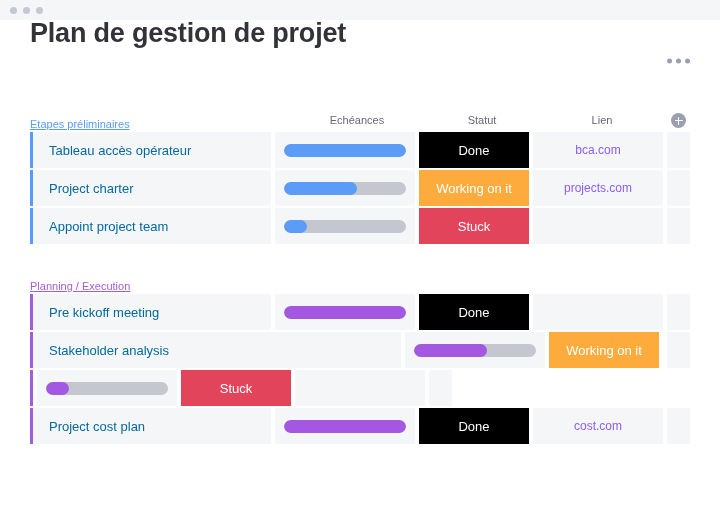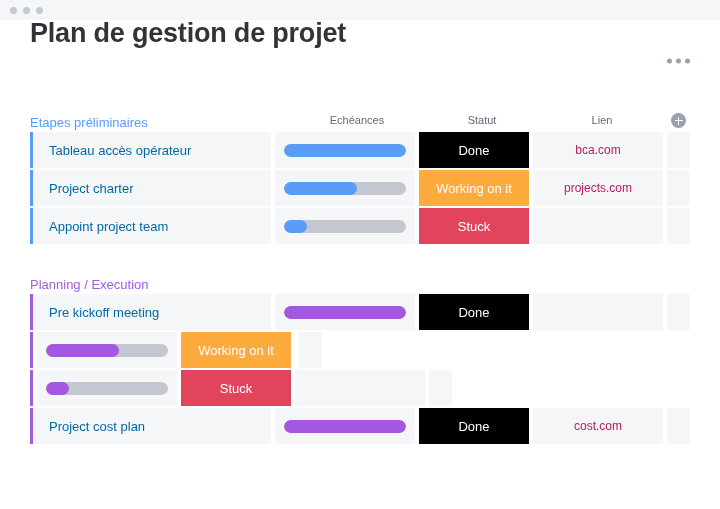--- a/index.html
+++ b/index.html
@@ -88,24 +88,25 @@
   .group { margin-bottom: 20px; }
   .group:last-child { margin-bottom: 0; }
 
   .group-head {
     display: flex;
     align-items: flex-end;
     height: 30px;
     padding-bottom: 2px;
   }
   .group-title {
-    font-size: 13px;
+    font-size: 11px;
     font-weight: 400;
     line-height: 1.1;
     white-space: nowrap;
+    text-decoration: underline;
   }
   .group-title.blue   { color: #579bfc; }
   .group-title.purple { color: #a25ddc; }
 
   .col-heads {
     margin-left: auto;
     display: flex;
     align-items: center;
   }
   .col-head {
@@ -210,21 +211,21 @@
   .cell-status.s-working { background: #fdab3d; }
   .cell-status.s-stuck   { background: #e2445c; }
 
   .cell-link {
     width: 130px;
     flex: 0 0 130px;
     justify-content: center;
     font-size: 12px;
   }
   .cell-link a {
-    color: #be185d;
+    color: #8b5cf6;
     text-decoration: none;
     cursor: pointer;
   }
 
   .cell-tail {
     width: 23px;
     flex: 0 0 23px;
   }
 </style>
 </head>
@@ -333,20 +334,21 @@
               </div>
               <div class="cell-gap"></div>
               <div class="cell cell-status s-done">Done</div>
               <div class="cell-gap"></div>
               <div class="cell cell-link"></div>
               <div class="cell-gap"></div>
               <div class="cell cell-tail"></div>
             </div>
             <div class="row">
               <div class="row-accent purple"></div>
+              <div class="cell cell-name">Stakeholder analysis</div>
               <div class="cell-gap"></div>
               <div class="cell cell-timeline">
                 <div class="bar-track">
                   <div class="bar-fill purple" style="width: 60%;"></div>
                 </div>
               </div>
               <div class="cell-gap"></div>
               <div class="cell cell-status s-working">Working on it</div>
               <div class="cell-gap"></div>
               <div class="cell-gap"></div>

